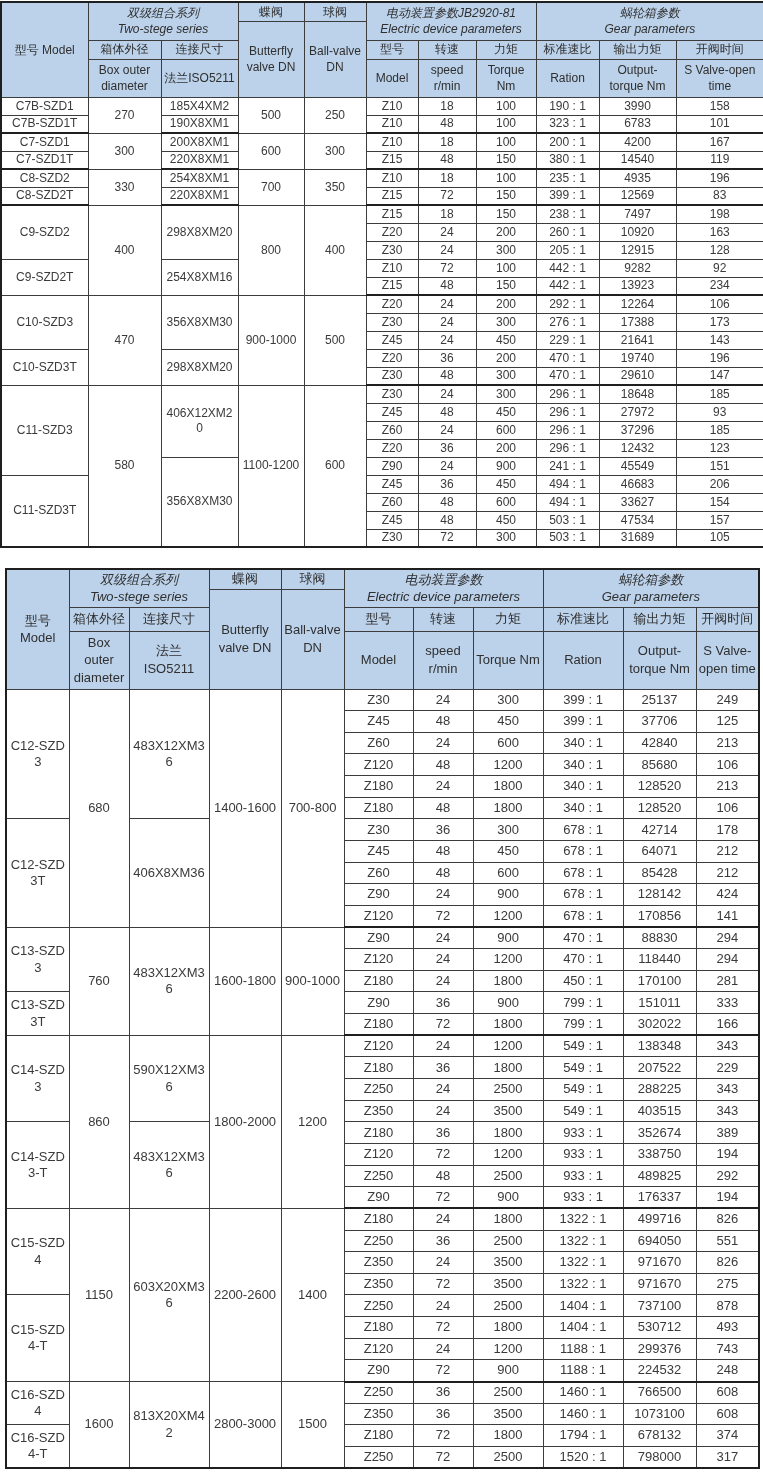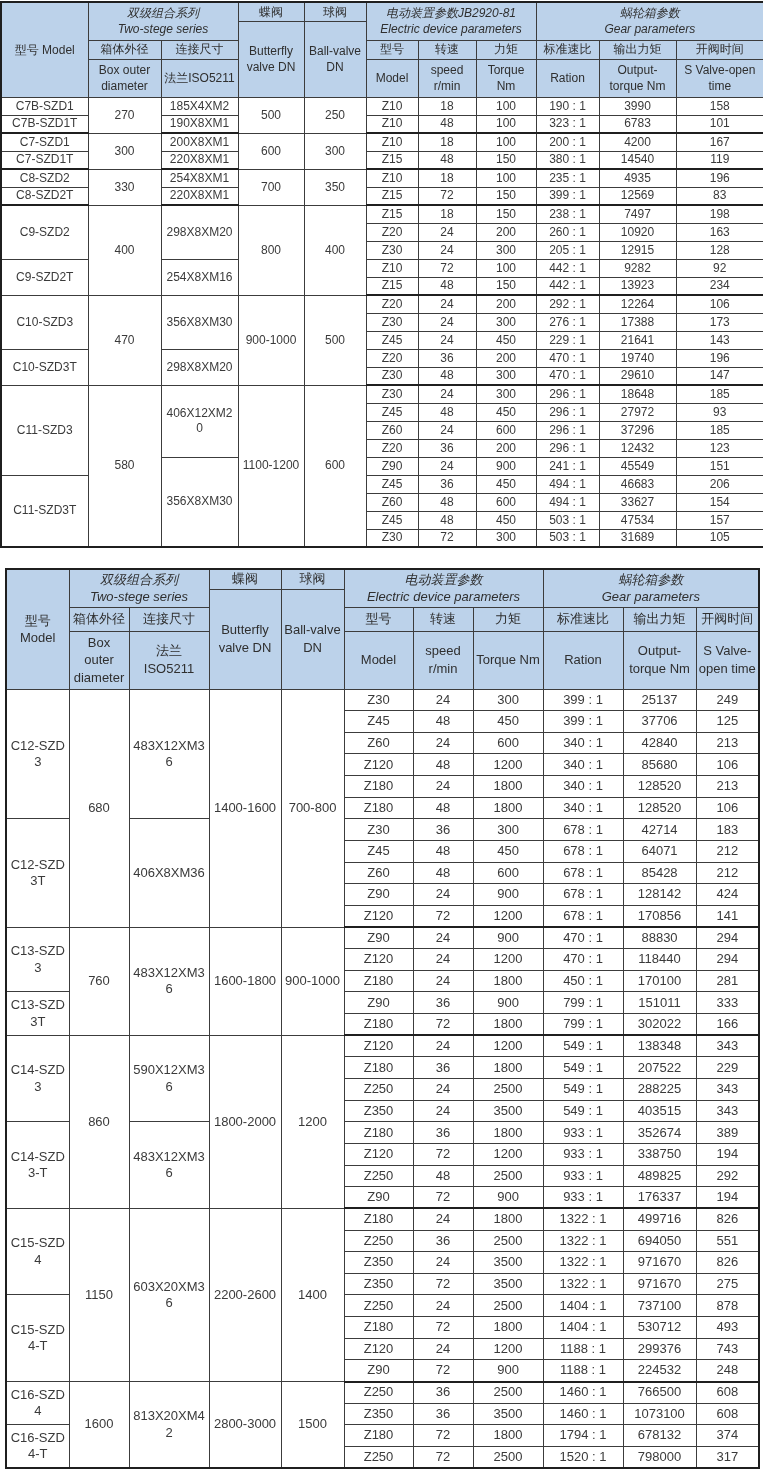--- a/index.html
+++ b/index.html
@@ -439,21 +439,21 @@
         <td>106</td>
       </tr>
       <tr>
         <td rowspan="5">C12-SZD3T</td>
         <td rowspan="5">406X8XM36</td>
         <td>Z30</td>
         <td>36</td>
         <td>300</td>
         <td>678 : 1</td>
         <td>42714</td>
-        <td>183</td>
+        <td>178</td>
       </tr>
       <tr>
         <td>Z45</td>
         <td>48</td>
         <td>450</td>
         <td>678 : 1</td>
         <td>64071</td>
         <td>212</td>
       </tr>
       <tr>

